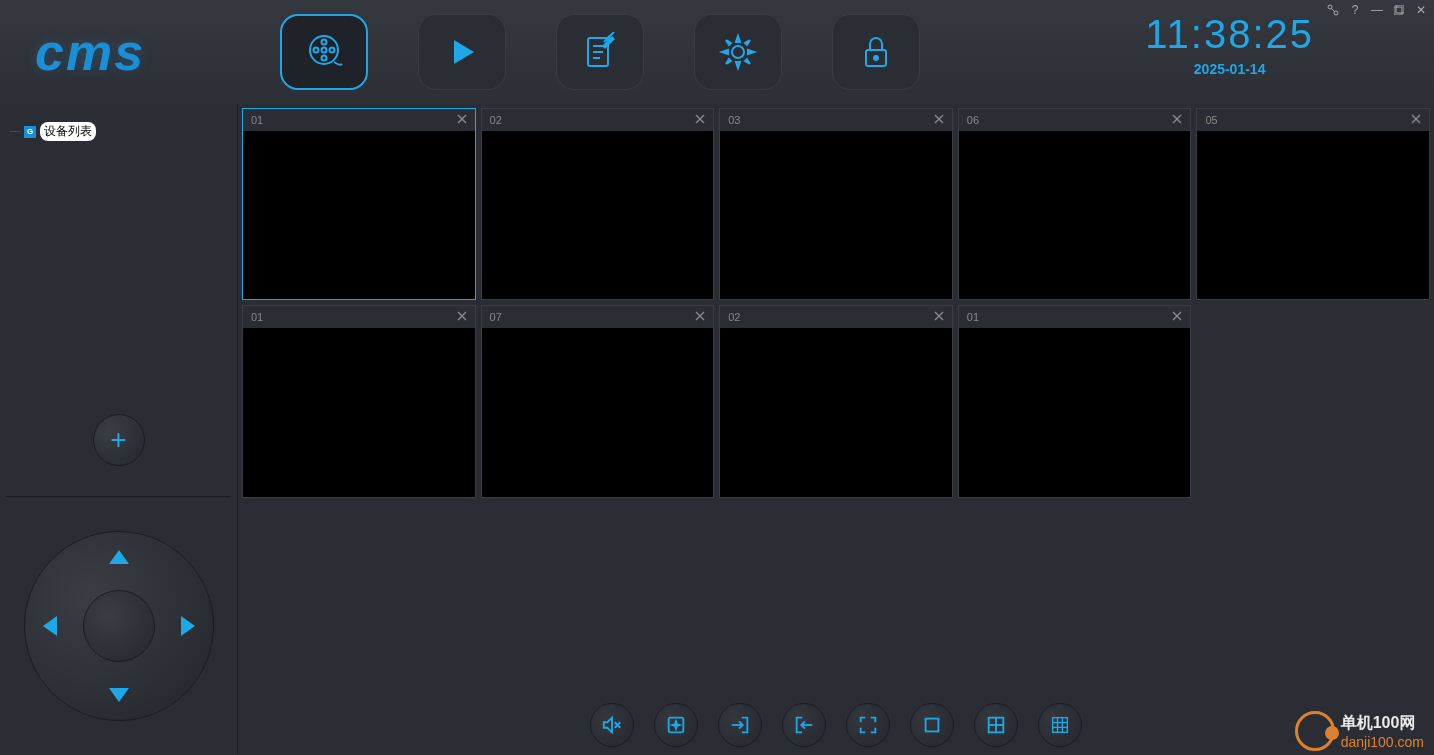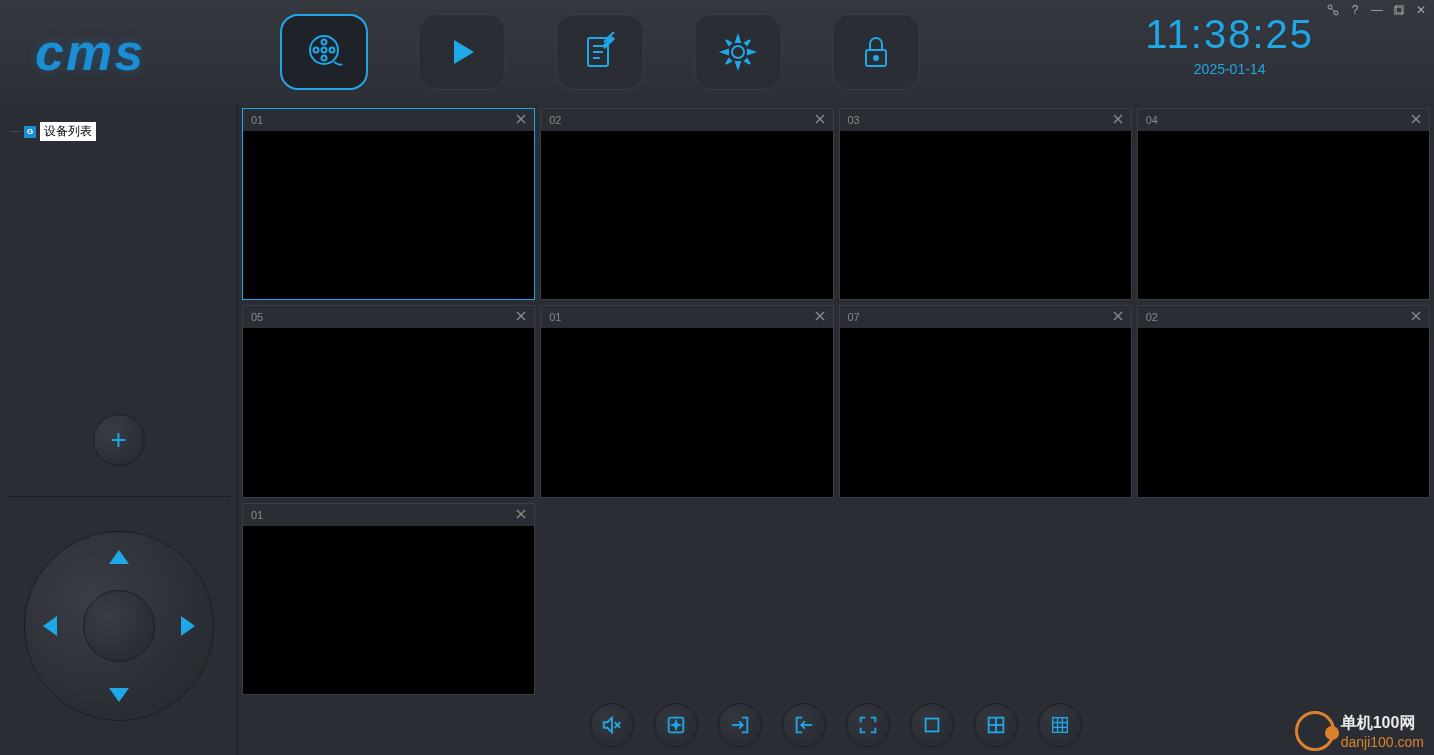--- a/index.html
+++ b/index.html
@@ -54,21 +54,21 @@
 }
 .tb-icon { width: 40px; height: 40px; }
 .tb-icon svg { width: 100%; height: 100%; }
 .clock {
   position: absolute;
   right: 120px;
   top: 12px;
   text-align: right;
 }
 .clock .time { color: #1fa8e8; font-size: 40px; font-weight: 300; letter-spacing: 2px; }
-.clock .date { color: #1fa8e8; font-size: 14px; text-align: center; margin-top: 4px; }
+.clock .date { color: #1fa8e8; font-size: 14px; text-align: center; margin-top: 4px; font-weight: bold; }
 .window-ctrls {
   position: absolute;
   right: 4px;
   top: 2px;
   display: flex;
   gap: 4px;
 }
 .wc-btn {
   width: 18px;
   height: 16px;
@@ -112,20 +112,21 @@
   display: flex;
   align-items: center;
   justify-content: center;
   font-weight: bold;
 }
 .tree-label {
   background: #fff;
   color: #000;
   padding: 1px 4px;
   font-size: 12px;
+  border-radius: 8px;
 }
 .add-btn-wrap {
   display: flex;
   justify-content: center;
   padding: 30px 0;
 }
 .add-btn {
   width: 52px;
   height: 52px;
   border-radius: 50%;
@@ -180,21 +181,21 @@
 
 .video-area {
   flex: 1;
   display: flex;
   flex-direction: column;
   padding: 4px 4px 0 4px;
 }
 .video-grid {
   flex: 1;
   display: grid;
-  grid-template-columns: repeat(4, 1fr);
+  grid-template-columns: repeat(5, 1fr);
   grid-template-rows: repeat(3, 1fr);
   gap: 5px;
 }
 .video-cell {
   background: #000;
   border: 1px solid #3a3d44;
   position: relative;
 }
 .video-cell.selected { border: 1px solid #1fa8e8; }
 .cell-header {
@@ -406,21 +407,21 @@
           <div class="cell-header">
             <span>03</span>
             <span class="cell-close"><svg viewBox="0 0 14 14" stroke="#888" stroke-width="1.5">
                 <line x1="3" y1="3" x2="11" y2="11"></line>
                 <line x1="11" y1="3" x2="3" y2="11"></line>
               </svg></span>
           </div>
         </div>
         <div class="video-cell">
           <div class="cell-header">
-            <span>04</span>
+            <span>06</span>
             <span class="cell-close"><svg viewBox="0 0 14 14" stroke="#888" stroke-width="1.5">
                 <line x1="3" y1="3" x2="11" y2="11"></line>
                 <line x1="11" y1="3" x2="3" y2="11"></line>
               </svg></span>
           </div>
         </div>
         <div class="video-cell">
           <div class="cell-header">
             <span>05</span>
             <span class="cell-close"><svg viewBox="0 0 14 14" stroke="#888" stroke-width="1.5">

